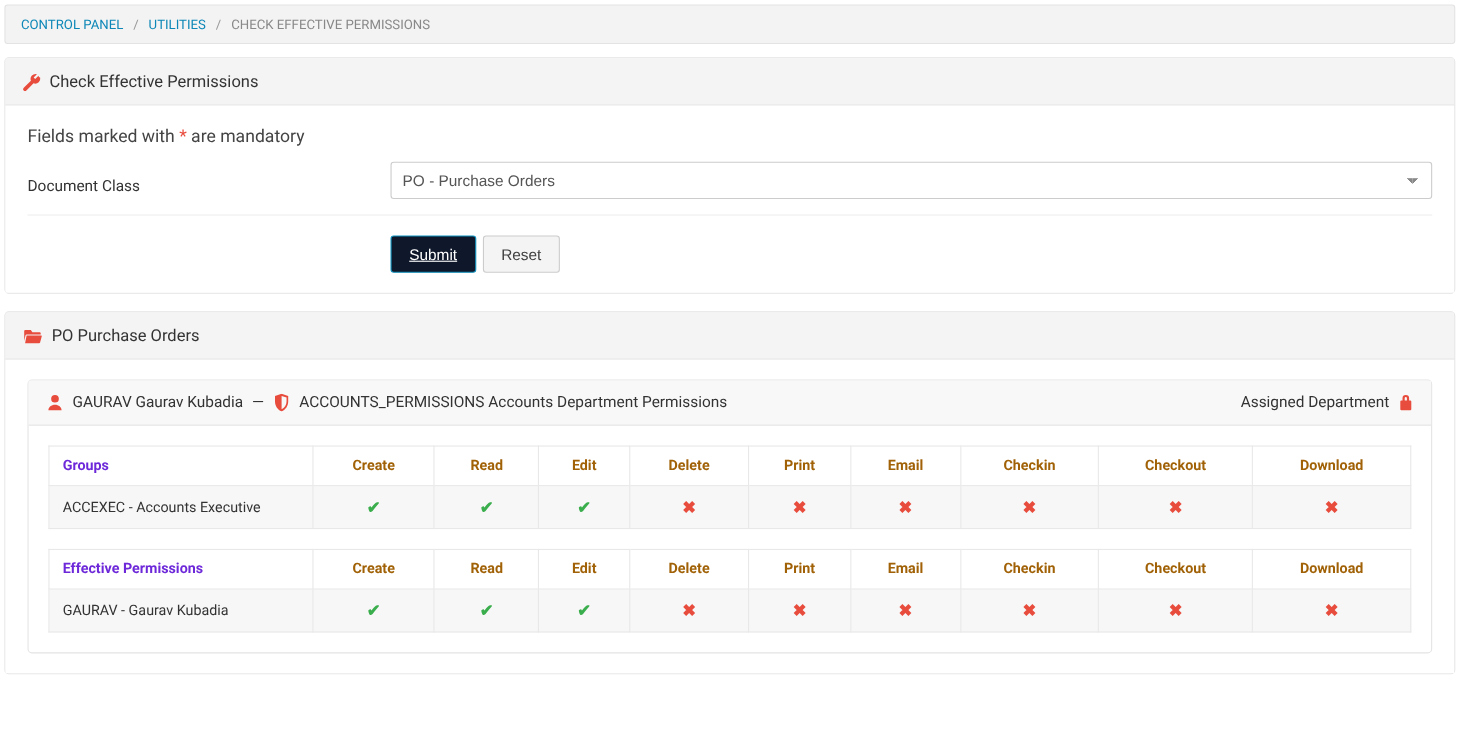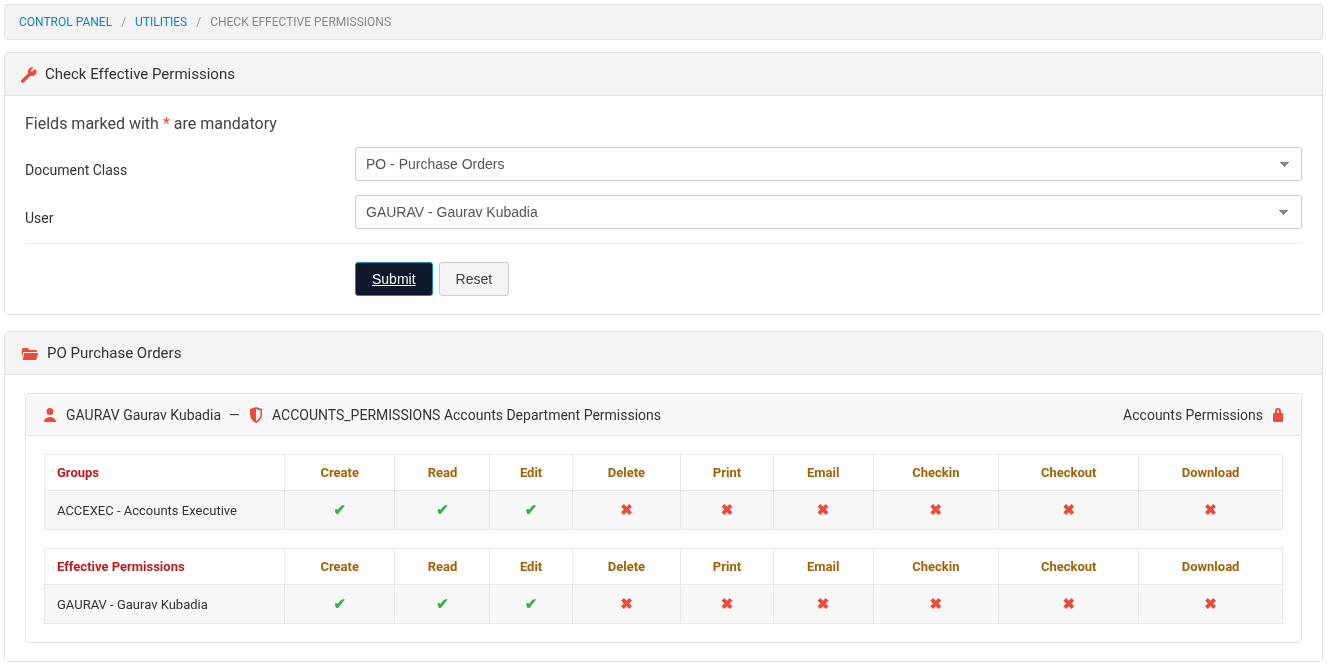--- a/index.html
+++ b/index.html
@@ -105,21 +105,21 @@
     font-size: 13px;
   }
   .perm-table:last-child { margin-bottom: 0; }
   .perm-table th, .perm-table td {
     border: 1px solid #e8e8e8;
     padding: 10px 12px;
     text-align: center;
   }
   .perm-table th { background: #fff; font-weight: 700; color: #a16207; }
   .perm-table th:first-child, .perm-table td:first-child { text-align: left; width: 240px; }
-  .perm-table th:first-child { color: #b91c1c; }
+  .perm-table th:first-child { color: #6d28d9; }
   .perm-table tbody tr:nth-child(odd) { background: #f7f7f7; }
   .chk { color: #3aae4c; font-weight: bold; font-size: 15px; }
   .crs { color: #e84c3d; font-weight: bold; font-size: 15px; }
   svg { vertical-align: middle; }
 </style>
 </head>
 <body>
 
 <div class="breadcrumb-bar">
   <a href="#">CONTROL PANEL</a>
@@ -145,28 +145,20 @@
 
     <div class="form-row">
       <div class="form-label">Document Class</div>
       <div class="form-control-wrap">
         <select class="select-control">
           <option>PO - Purchase Orders</option>
         </select>
       </div>
     </div>
 
-    <div class="form-row">
-      <div class="form-label">User</div>
-      <div class="form-control-wrap">
-        <select class="select-control">
-          <option>GAURAV - Gaurav Kubadia</option>
-        </select>
-      </div>
-    </div>
 
     <hr class="form-divider">
 
     <div class="form-buttons">
       <button class="btn btn-primary">Submit</button>
       <button class="btn btn-default">Reset</button>
     </div>
   </div>
 </div>
 
@@ -189,21 +181,21 @@
         </span>
         <span>GAURAV Gaurav Kubadia</span>
         <span> — </span>
         <span class="icon-red">
           <svg width="16" height="16" viewBox="0 0 16 16" fill="currentColor">
               <path d="M8 0l6 2v5c0 4.4-2.6 7.6-6 9-3.4-1.4-6-4.6-6-9V2l6-2zm0 2v12c2.5-1.2 4.5-3.8 4.5-7V3.4L8 2z"></path>
             </svg>
         </span>
         <span>ACCOUNTS_PERMISSIONS Accounts Department Permissions</span>
         <span class="spacer"></span>
-        <span>Accounts Permissions</span>
+        <span>Assigned Department</span>
         <span class="icon-red">
           <svg width="14" height="16" viewBox="0 0 14 16" fill="currentColor">
               <path d="M4 6V4a3 3 0 1 1 6 0v2h1a1 1 0 0 1 1 1v7a1 1 0 0 1-1 1H3a1 1 0 0 1-1-1V7a1 1 0 0 1 1-1h1zm2 0h2V4a1 1 0 1 0-2 0v2z"></path>
             </svg>
         </span>
       </div>
       <div class="inner-panel-body">
 
         <table class="perm-table">
           <thead>

